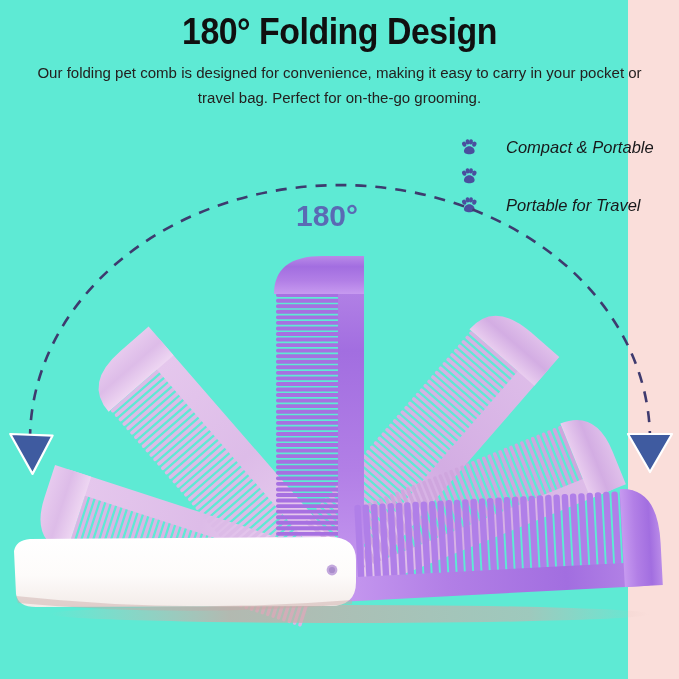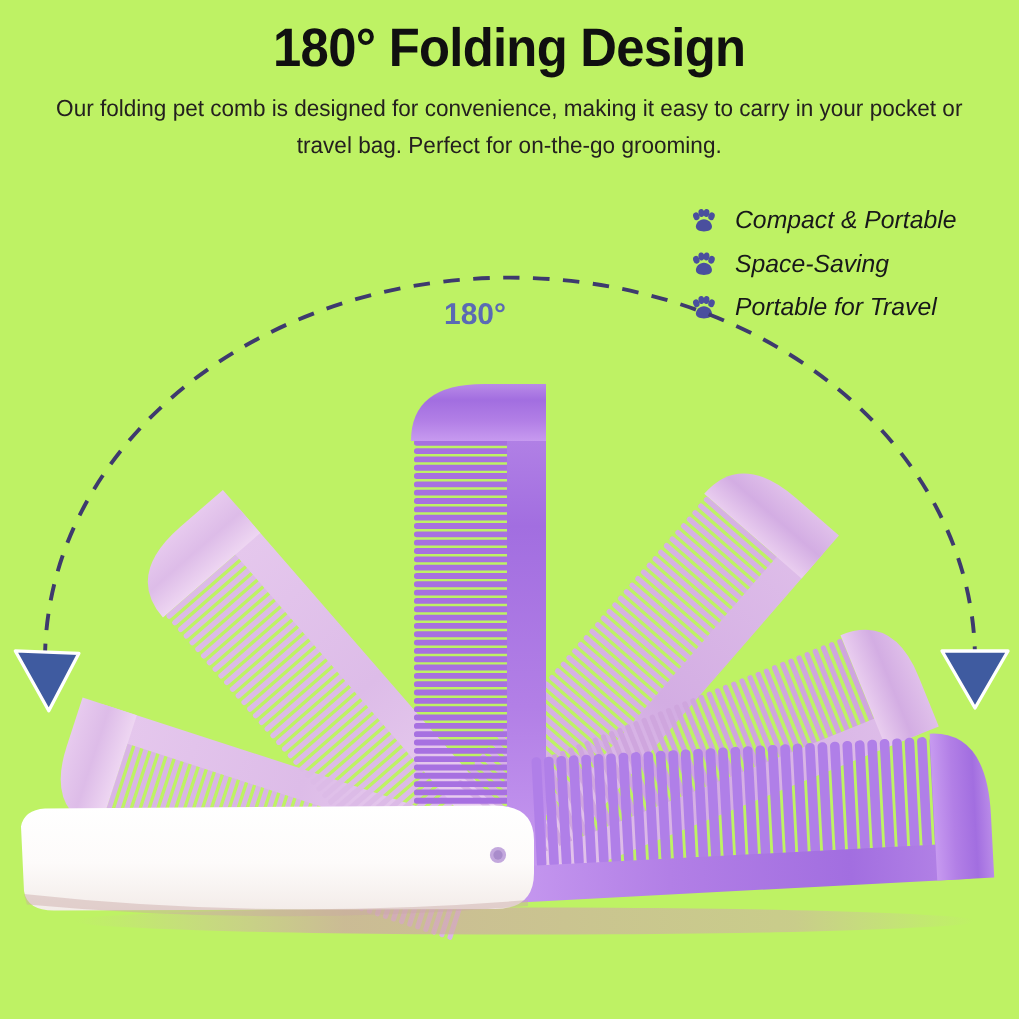--- a/index.html
+++ b/index.html
@@ -5,22 +5,22 @@
   * { margin:0; padding:0; box-sizing:border-box; }
   html,body { width:679px; height:679px; }
   body {
     font-family:"Liberation Sans", sans-serif;
     background:#fadeda;
     position:relative;
     overflow:hidden;
   }
   #stage {
     position:absolute; inset:0;
-    width:679px; height:679px;
-    background:#bef264;
+    width:628px; height:679px;
+    background:#5eead4;
     padding-left:44px;
   }
 
   
   .header { position:absolute; top:0; left:0; width:679px; text-align:center; }
   .title {
     font-size:36px;
     font-weight:bold;
     color:#101010;
     letter-spacing:-0.5px;
@@ -54,29 +54,30 @@
     flex:0 0 18px;
     margin-right:12px;
     position:relative;
     top:0px;
   }
   .bullet-label {
     font-size:16.5px;
     font-style:italic;
     color:#18181a;
     white-space:nowrap;
+    margin-left:16px;
   }
 
   
   #art { position:absolute; left:0; top:0; width:679px; height:679px; }
 
   .angle-label {
     position:absolute;
     left:296px; top:199px;
-    font-size:20px;
+    font-size:30px;
     font-weight:bold;
     color:#5a6ab4;
     letter-spacing:0px;
   }
 </style>
 </head>
 <body>
 
 <div id="stage">
 
@@ -107,21 +108,20 @@
         <svg viewBox="0 0 64 64" width="18" height="18">
           <g fill="#4a4f9e">
             <ellipse cx="15" cy="22" rx="7.5" ry="9.5" transform="rotate(-18 15 22)"></ellipse>
             <ellipse cx="27" cy="14" rx="7" ry="9.5" transform="rotate(-7 27 14)"></ellipse>
             <ellipse cx="39" cy="14" rx="7" ry="9.5" transform="rotate(7 39 14)"></ellipse>
             <ellipse cx="51" cy="22" rx="7.5" ry="9.5" transform="rotate(18 51 22)"></ellipse>
             <path d="M33 29c11 0 19 9 19 17.5C52 55 44 58 33 58S14 55 14 46.5C14 38 22 29 33 29z"></path>
           </g>
         </svg>
       </span>
-      <span class="bullet-label">Space-Saving</span>
     </div>
 
     <div class="bullet-row">
       <span class="paw">
         <svg viewBox="0 0 64 64" width="18" height="18">
           <g fill="#4a4f9e">
             <ellipse cx="15" cy="22" rx="7.5" ry="9.5" transform="rotate(-18 15 22)"></ellipse>
             <ellipse cx="27" cy="14" rx="7" ry="9.5" transform="rotate(-7 27 14)"></ellipse>
             <ellipse cx="39" cy="14" rx="7" ry="9.5" transform="rotate(7 39 14)"></ellipse>
             <ellipse cx="51" cy="22" rx="7.5" ry="9.5" transform="rotate(18 51 22)"></ellipse>

